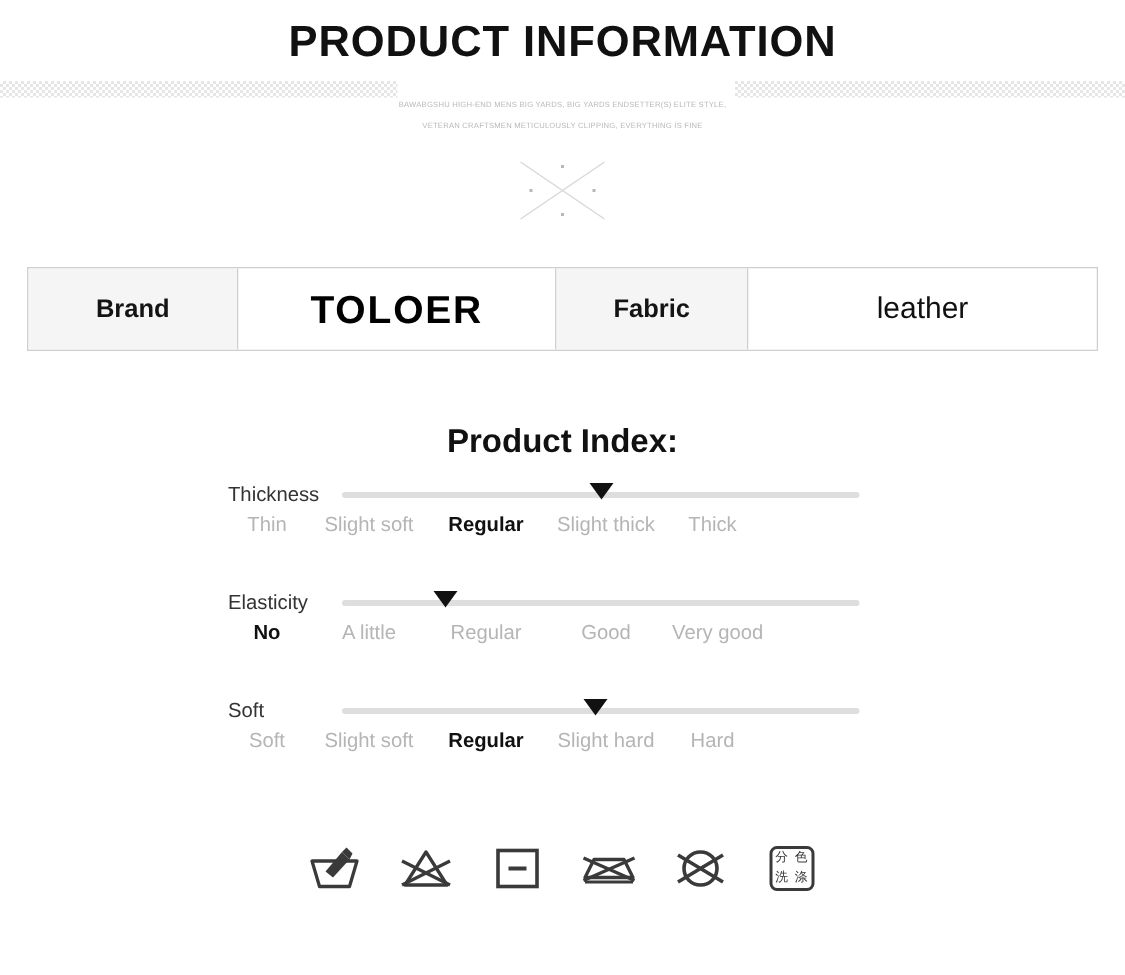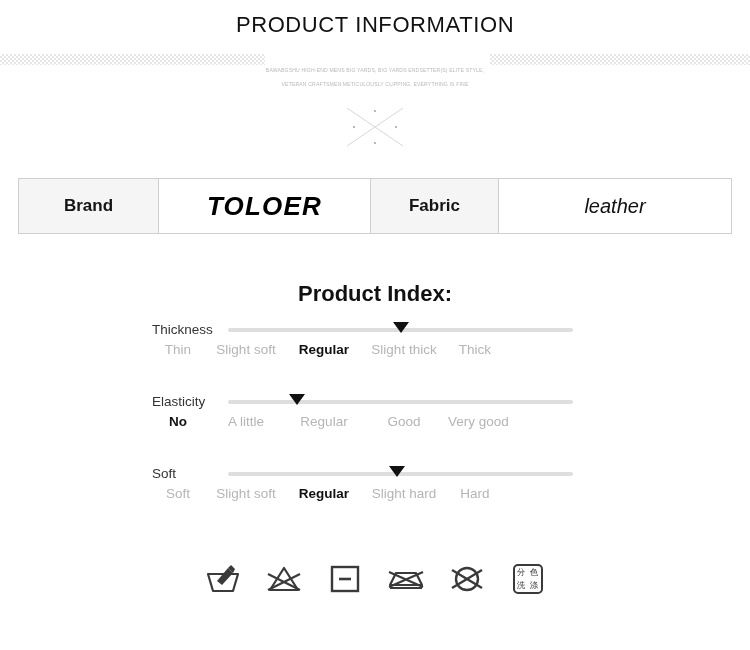--- a/index.html
+++ b/index.html
@@ -20,22 +20,22 @@
   .header {
     position: relative;
     height: 160px;
   }
   .main-title {
     position: absolute;
     top: 12px;
     left: 0;
     width: 750px;
     text-align: center;
-    font-size: 22px;
-    font-weight: normal;
+    font-size: 29px;
+    font-weight: bold;
     letter-spacing: 0.6px;
     color: #111111;
     font-family: "Liberation Sans", sans-serif;
   }
   
   .halftone-band {
     position: absolute;
     top: 54px;
     left: 0;
     width: 750px;
@@ -101,21 +101,20 @@
   .spec-cell.label {
     background: #f5f5f5;
     border-right: 1px solid #cfcfcf;
     font-weight: bold;
     font-size: 17px;
     color: #141414;
   }
   .spec-cell.value {
     background: #ffffff;
     border-right: 1px solid #cfcfcf;
-    font-style: italic;
   }
   .spec-cell.value:last-child { border-right: none; }
   .cell-brand-label  { width: 140px; }
   .cell-brand-value  { width: 212px; font-size: 26px; font-weight: bold; letter-spacing: 1.2px; color: #000; }
   .cell-fabric-label { width: 128px; }
   .cell-fabric-value { width: 232px; font-size: 20px; font-weight: normal; color: #111; }
 
   
   .index-title {
     position: absolute;

